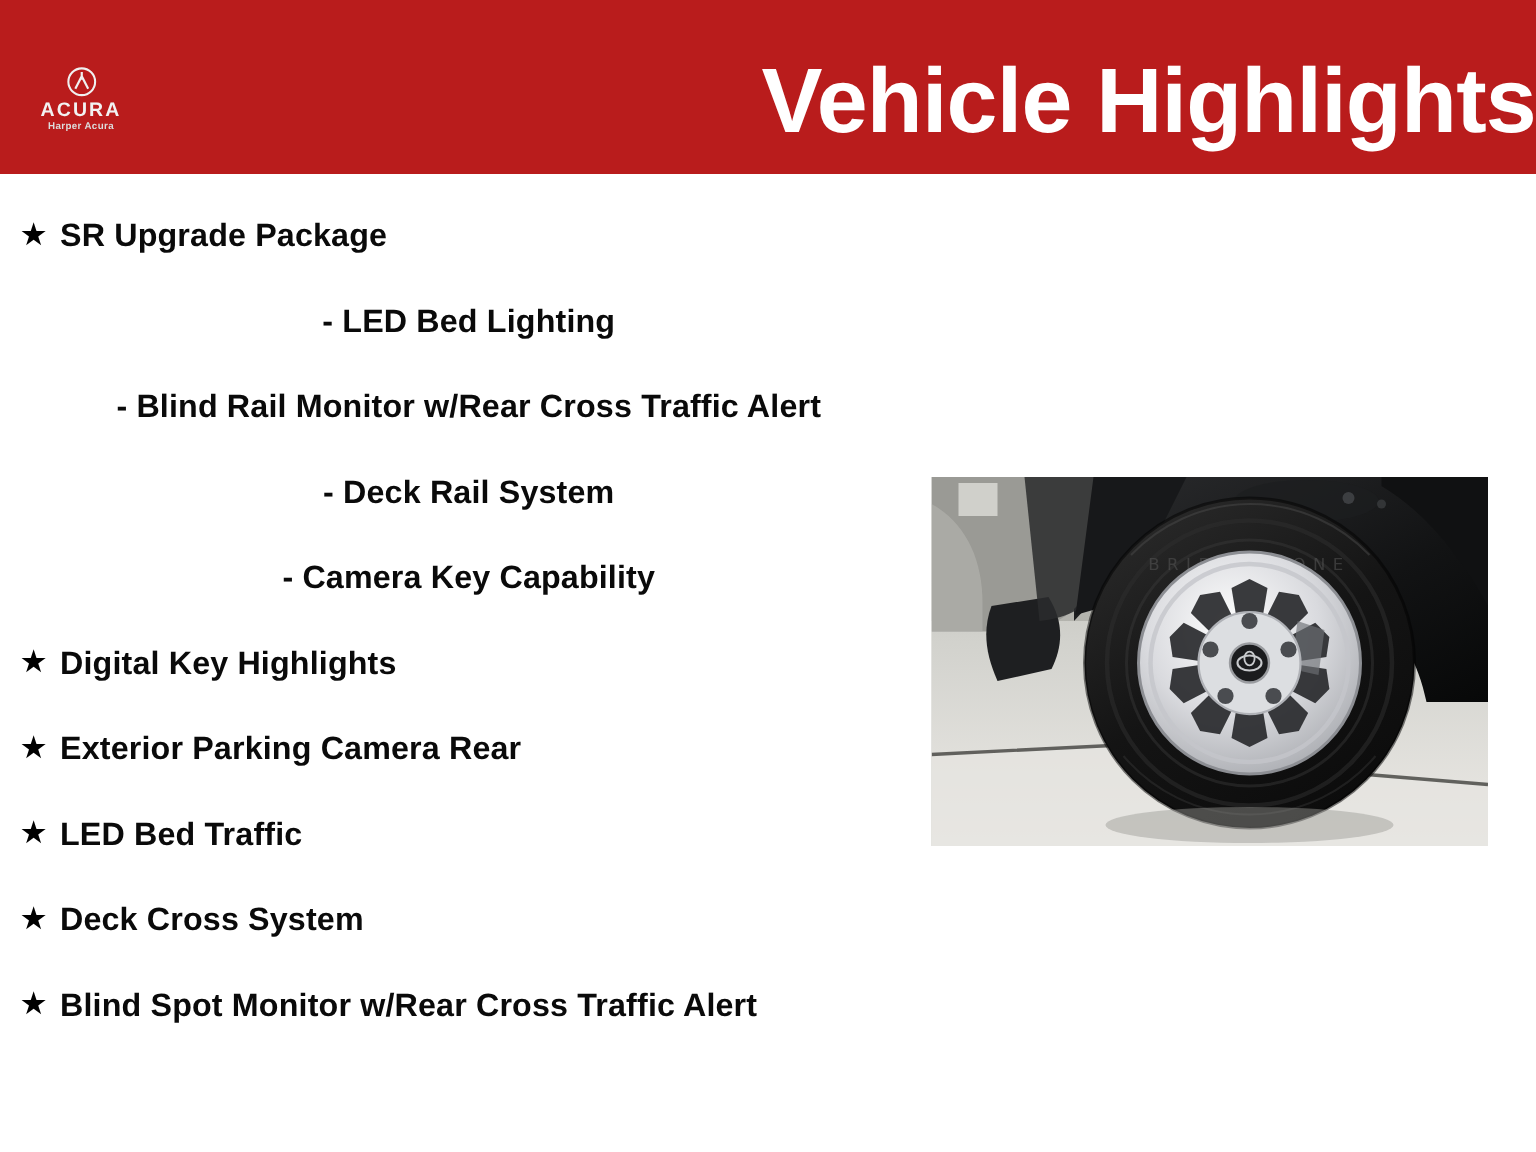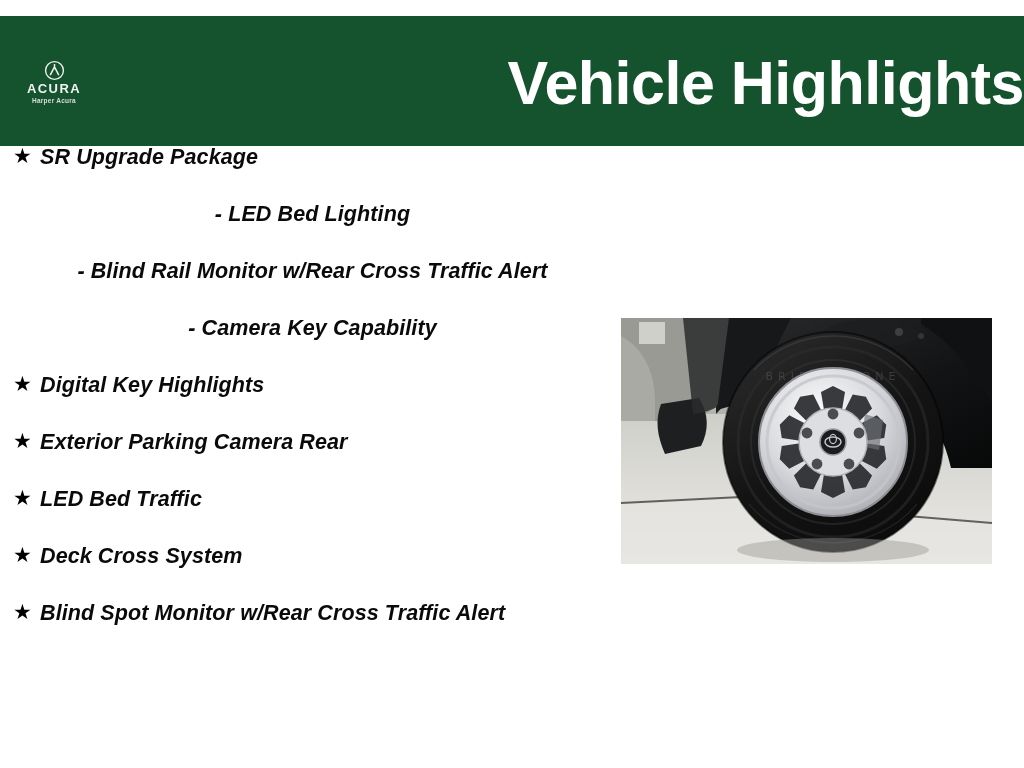--- a/index.html
+++ b/index.html
@@ -19,24 +19,24 @@
     position: relative;
     width: 1024px;
     height: 768px;
     background: #ffffff;
   }
 
   
   .header-band {
     position: absolute;
     left: 0;
-    top: 16px;
+    top: 0;
     width: 1024px;
-    height: 130px;
-    background: #14532d;
+    height: 116px;
+    background: #b91c1c;
   }
 
   .brand-logo {
     position: absolute;
     left: 26px;
     top: 44px;
     width: 56px;
     height: 48px;
     display: flex;
     flex-direction: column;
@@ -118,21 +118,20 @@
 
   .bullet-text {
     display: block;
     font-family: "Liberation Sans", sans-serif;
     font-size: 21.5px;
     font-weight: 700;
     color: #0a0a0a;
     line-height: 30px;
     letter-spacing: 0.1px;
     max-width: 545px;
-    font-style: italic;
   }
 
   .bullet-row.sub .bullet-text {
     max-width: 545px;
   }
 
   
   .vehicle-photo {
     position: absolute;
     left: 621px;
@@ -170,20 +169,23 @@
   <div class="bullet-list">
       <div class="bullet-row">
         <span class="bullet-star">★</span>
         <span class="bullet-text">SR Upgrade Package</span>
       </div>
       <div class="bullet-row sub">
         <span class="bullet-text">- LED Bed Lighting</span>
       </div>
       <div class="bullet-row sub">
         <span class="bullet-text">- Blind Rail Monitor w/Rear Cross Traffic Alert</span>
+      </div>
+      <div class="bullet-row sub">
+        <span class="bullet-text">- Deck Rail System</span>
       </div>
       <div class="bullet-row sub">
         <span class="bullet-text">- Camera Key Capability</span>
       </div>
       <div class="bullet-row">
         <span class="bullet-star">★</span>
         <span class="bullet-text">Digital Key Highlights</span>
       </div>
       <div class="bullet-row">
         <span class="bullet-star">★</span>

